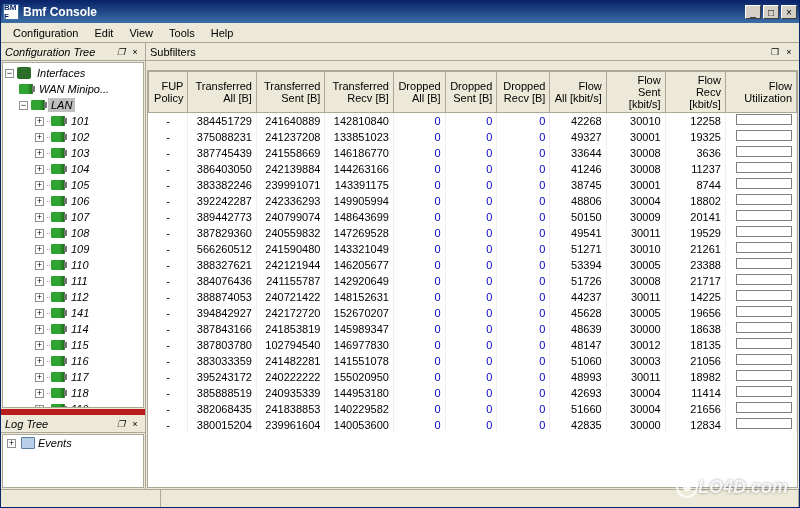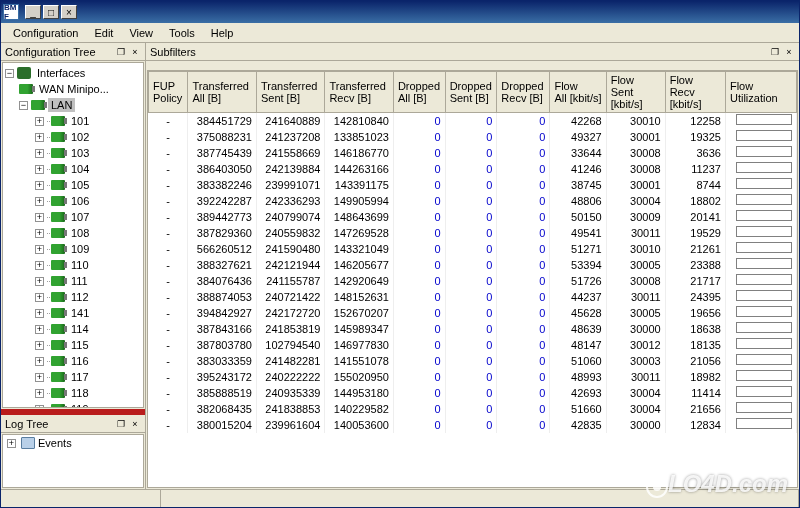--- a/index.html
+++ b/index.html
@@ -5,21 +5,21 @@
 * { box-sizing: border-box; margin:0; padding:0; }
 body { font-family: Tahoma, sans-serif; font-size:11px; background:#ece9d8; width:800px; height:508px; overflow:hidden; position:relative; }
 .window { width:800px; height:508px; border:1px solid #0a246a; background:#ece9d8; display:flex; flex-direction:column; }
 .titlebar { height:22px; background:linear-gradient(to bottom,#0a246a,#3a6ea5); color:#fff; display:flex; align-items:center; padding:0 2px; }
 .titlebar .icon { width:16px; height:16px; margin-right:4px; background:#fff; color:#0a246a; font-size:8px; font-weight:bold; display:flex; align-items:center; justify-content:center; border:1px solid #3a6ea5; }
 .titlebar .title { flex:1; font-weight:bold; font-size:12px; }
 .winbtn { width:16px; height:14px; margin-left:2px; background:#d4d0c8; border:1px solid #fff; border-right-color:#404040; border-bottom-color:#404040; display:flex; align-items:center; justify-content:center; font-size:10px; font-family:Arial; cursor:pointer; color:#000; }
 .menubar { height:20px; background:#ece9d8; display:flex; align-items:center; padding:0 4px; border-bottom:1px solid #aca899; }
 .menubar span { padding:2px 8px; cursor:pointer; }
 .content { flex:1; display:flex; min-height:0; }
-.left-col { width:145px; display:flex; flex-direction:column; border-right:1px solid #aca899; }
+.left-col { width:145px; display:flex; flex-direction:column; border-right:1px solid #aca899;font-style:italic; }
 .panel { display:flex; flex-direction:column; min-height:0; }
 .panel-header { height:18px; background:#ece9d8; border-bottom:1px solid #aca899; display:flex; align-items:center; padding:0 4px; font-size:11px; }
 .panel-header .spacer { flex:1; }
 .panel-header .pbtn { width:12px; height:12px; margin-left:2px; display:flex; align-items:center; justify-content:center; font-size:9px; cursor:pointer; }
 .tree { flex:1; background:#fff; border:1px solid #aca899; margin:1px; overflow:auto; font-size:11px; padding:2px 0; }
 .tree-node { display:flex; align-items:center; height:16px; white-space:nowrap; }
 .plusminus { width:9px; height:9px; border:1px solid #919191; margin:0 2px; display:flex; align-items:center; justify-content:center; font-size:9px; line-height:7px; cursor:pointer; background:#fff; }
 .exp-spacer { width:13px; display:inline-block; }
 .dots { color:#919191; font-size:9px; letter-spacing:-1px; }
 .nic-icon { width:14px; height:10px; margin:0 3px 0 1px; background:linear-gradient(to right,#31a331 60%,#196619); border-radius:1px; position:relative; }
@@ -27,40 +27,41 @@
 .iface-icon { width:14px; height:12px; margin:0 3px 0 1px; background:#2a6e2a; border-radius:2px; }
 .tree-label { padding:1px 3px; }
 .tree-label.sel { background:#c0c0c0; color:#000; }
 .log-panel { height:80px; border-top:6px solid #b91c1c; }
 .log-body { flex:1; background:#fff; border:1px solid #aca899; margin:1px; padding:2px; }
 .log-item { display:flex; align-items:center; }
 .ev-icon { width:14px; height:12px; margin:0 3px; background:#b9d0e8; border:1px solid #5a7ea0; border-radius:1px; }
 .right-col { flex:1; display:flex; flex-direction:column; min-width:0;gap:8px; }
 .grid-wrap { flex:1; background:#fff; border:1px solid #aca899; margin:1px; overflow:auto; position:relative; }
 table { border-collapse:collapse; font-size:11px; table-layout:fixed; }
-th { background:#ece9d8; border:1px solid #aca899; font-weight:normal; text-align:left; padding:2px 4px; height:32px; vertical-align:middle; position:sticky; top:0; }
+th { background:#ece9d8; border:1px solid #aca899; font-weight:normal; text-align:right; padding:2px 4px; height:32px; vertical-align:middle; position:sticky; top:0; }
 td { border-right:1px solid #eee; padding:1px 4px; text-align:right; height:16px; white-space:nowrap; }
 td.c { text-align:center; }
 .blue { color:#0000cc; }
 .util-cell { padding:1px 4px; }
 .util-bar { width:56px; height:11px; border:1px solid #808080; background:#fff; position:relative; display:inline-block; }
 .util-fill { height:100%; background:#00e000; }
 .statusbar { height:18px; border-top:1px solid #aca899; background:#ece9d8; display:flex; }
 .statusbar .sec { border-right:1px solid #aca899; width:160px; height:100%; }
 .col-fup{width:40px}.col-ta{width:70px}.col-ts{width:70px}.col-tr{width:70px}.col-da{width:52px}.col-ds{width:52px}.col-dr{width:54px}.col-fa{width:64px}.col-fs{width:68px}.col-fr{width:70px}.col-fu{width:74px}
-.watermark { position:absolute; right:12px; bottom:10px; font-size:24px; color:rgba(255,255,255,0.85); font-weight:bold; font-style:italic; text-shadow:0 0 3px rgba(0,0,0,0.4); display:flex; align-items:flex-end; pointer-events:none; }
+.watermark { position:absolute; right:12px; bottom:10px; font-size:18px; color:rgba(255,255,255,0.85); font-weight:bold; font-style:italic; text-shadow:0 0 3px rgba(0,0,0,0.4); display:flex; align-items:flex-end; pointer-events:none; }
 .watermark .orb { width:22px; height:22px; border:2px solid rgba(255,255,255,0.85); border-radius:50%; position:relative; }
 .watermark .orb::after { content:''; position:absolute; inset:5px; background:rgba(255,255,255,0.85); border-radius:50%; }
 </style>
 </head>
 <body>
 
 <div class="window">
   <div class="titlebar">
     <div class="icon">BM F</div>
+    <div class="title">Bmf Console</div>
     <div class="winbtn">_</div>
     <div class="winbtn">□</div>
     <div class="winbtn">×</div>
   </div>
   <div class="menubar">
     <span>Configuration</span>
     <span>Edit</span>
     <span>View</span>
     <span>Tools</span>
     <span>Help</span>
@@ -393,21 +394,21 @@
               <tr>
                 <td class="c">-</td>
                 <td>388874053</td>
                 <td>240721422</td>
                 <td>148152631</td>
                 <td class="blue">0</td>
                 <td class="blue">0</td>
                 <td class="blue">0</td>
                 <td>44237</td>
                 <td>30011</td>
-                <td>24395</td>
+                <td>14225</td>
                 <td class="util-cell"><span class="util-bar"><span class="util-fill" style="width:80%"></span></span></td>
               </tr>
               <tr>
                 <td class="c">-</td>
                 <td>394842927</td>
                 <td>242172720</td>
                 <td>152670207</td>
                 <td class="blue">0</td>
                 <td class="blue">0</td>
                 <td class="blue">0</td>

